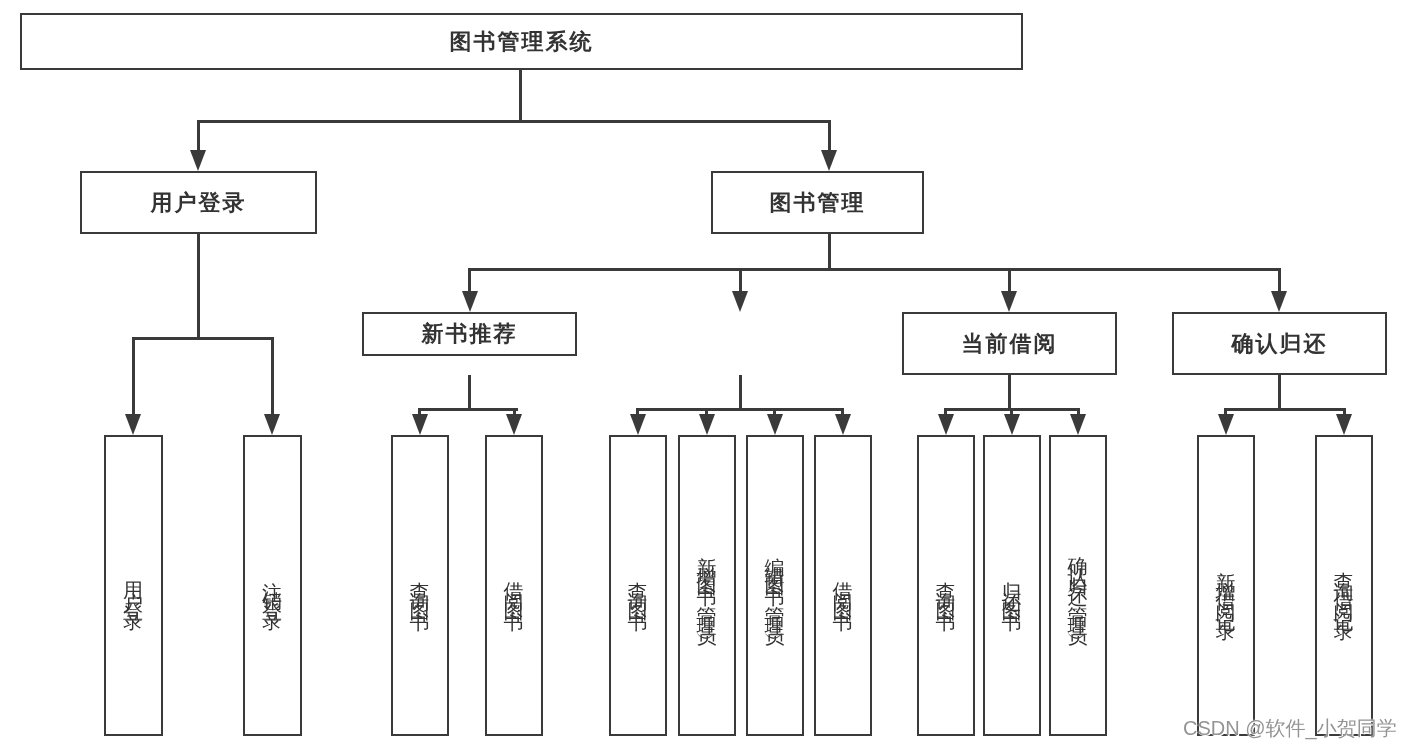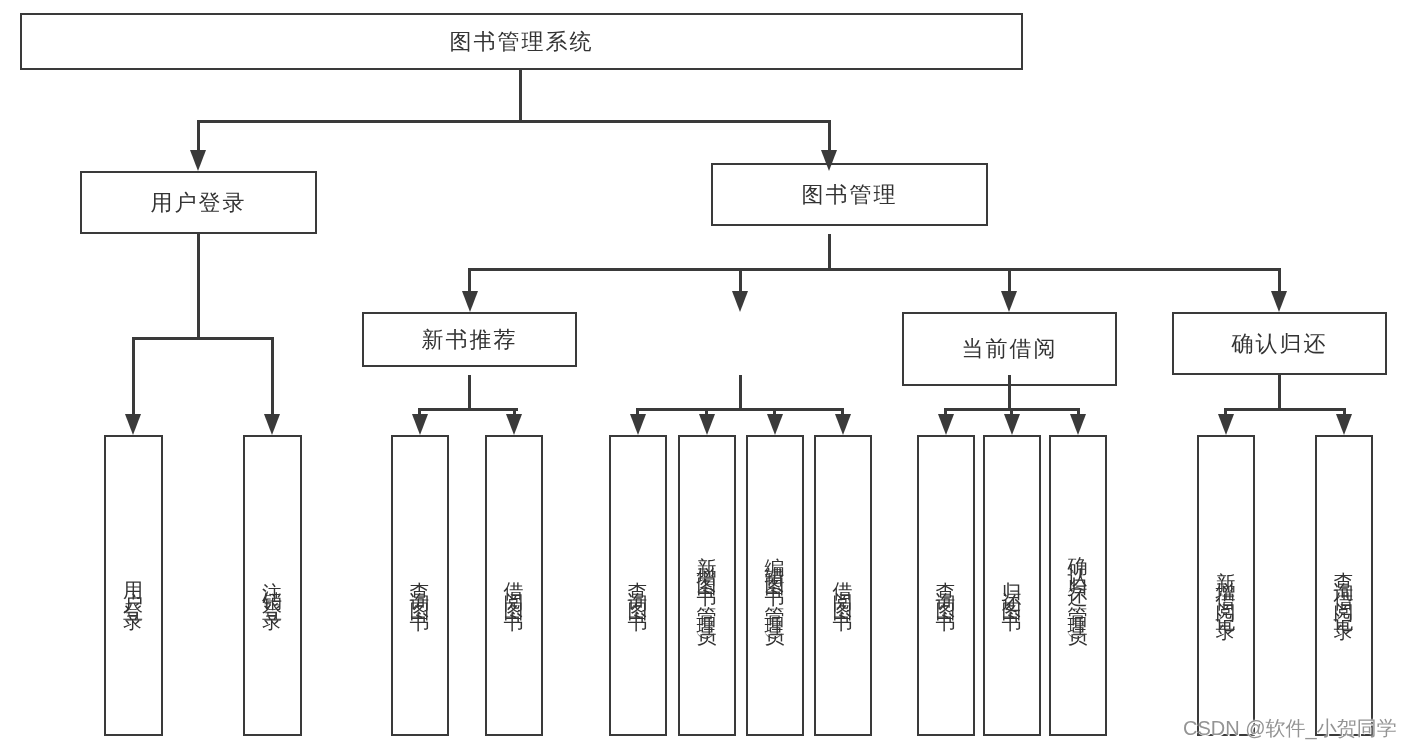--- a/index.html
+++ b/index.html
@@ -11,21 +11,21 @@
     overflow:hidden;
   }
   .box{
     position:absolute;
     background:#ffffff;
     border:2px solid #3a3a3a;
     display:flex;align-items:center;justify-content:center;
     color:#333333;
     box-sizing:border-box;
   }
-  .hlabel{font-size:22px;letter-spacing:2px;white-space:nowrap;}
+  .hlabel{font-size:22px;letter-spacing:2px;white-space:nowrap;font-weight:bold;}
   .leaf .vtext{
     writing-mode:vertical-lr;
     text-orientation:mixed;
     font-size:20px;
     letter-spacing:10px;
     line-height:1;
     white-space:nowrap;
     color:#333333;
   }
   .vline{position:absolute;width:3px;background:#3a3a3a;}
@@ -50,28 +50,28 @@
 
 <div class="canvas">
 
   <div class="box" style="left:20px;top:13px;width:1003px;height:57px">
     <span class="hlabel">图书管理系统</span>
   </div>
 
   <div class="box" style="left:80px;top:171px;width:237px;height:63px">
     <span class="hlabel">用户登录</span>
   </div>
-  <div class="box" style="left:711px;top:163px;width:277px;height:63px">
+  <div class="box" style="left:711px;top:171px;width:213px;height:63px">
     <span class="hlabel">图书管理</span>
   </div>
 
-  <div class="box" style="left:362px;top:312px;width:215px;height:55px">
+  <div class="box" style="left:362px;top:312px;width:215px;height:44px">
     <span class="hlabel">新书推荐</span>
   </div>
-  <div class="box" style="left:902px;top:312px;width:215px;height:74px">
+  <div class="box" style="left:902px;top:312px;width:215px;height:63px">
     <span class="hlabel">当前借阅</span>
   </div>
   <div class="box" style="left:1172px;top:312px;width:215px;height:63px">
     <span class="hlabel">确认归还</span>
   </div>
 
   <div class="box leaf" style="left:104px;top:435px;width:59px;height:301px">
     <span class="vtext">用户登录</span>
   </div>
   <div class="box leaf" style="left:243px;top:435px;width:59px;height:301px">

